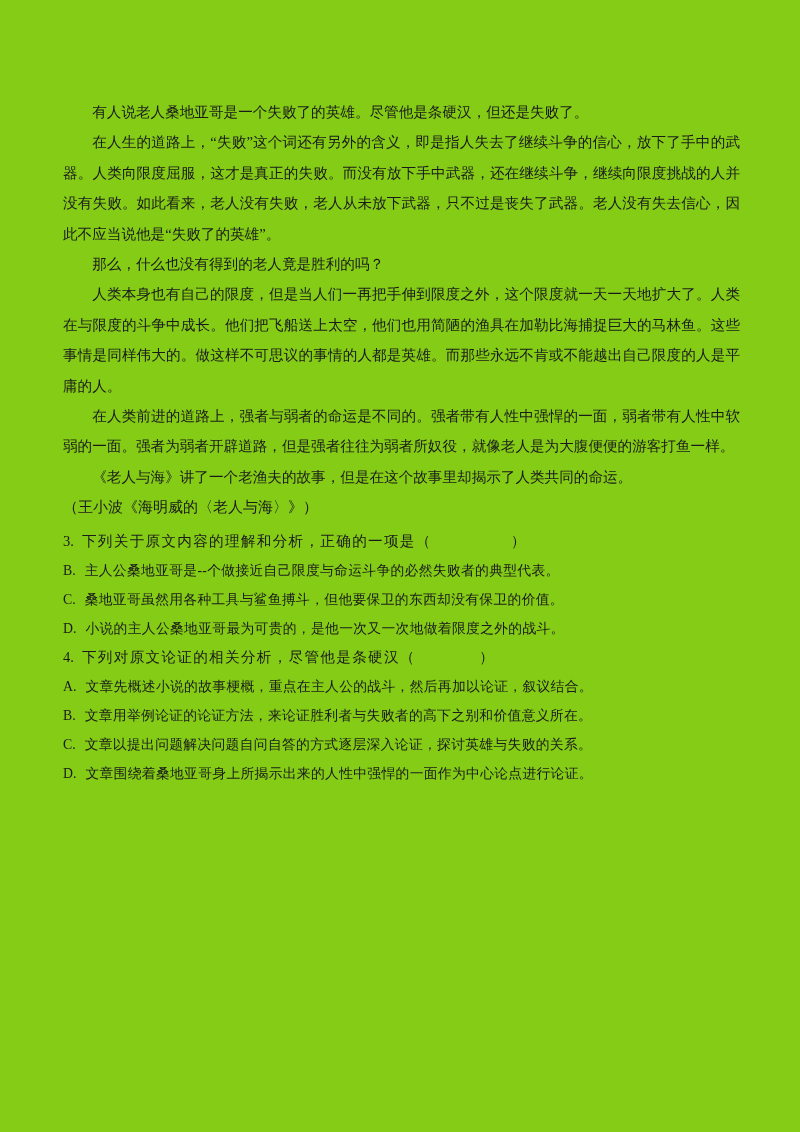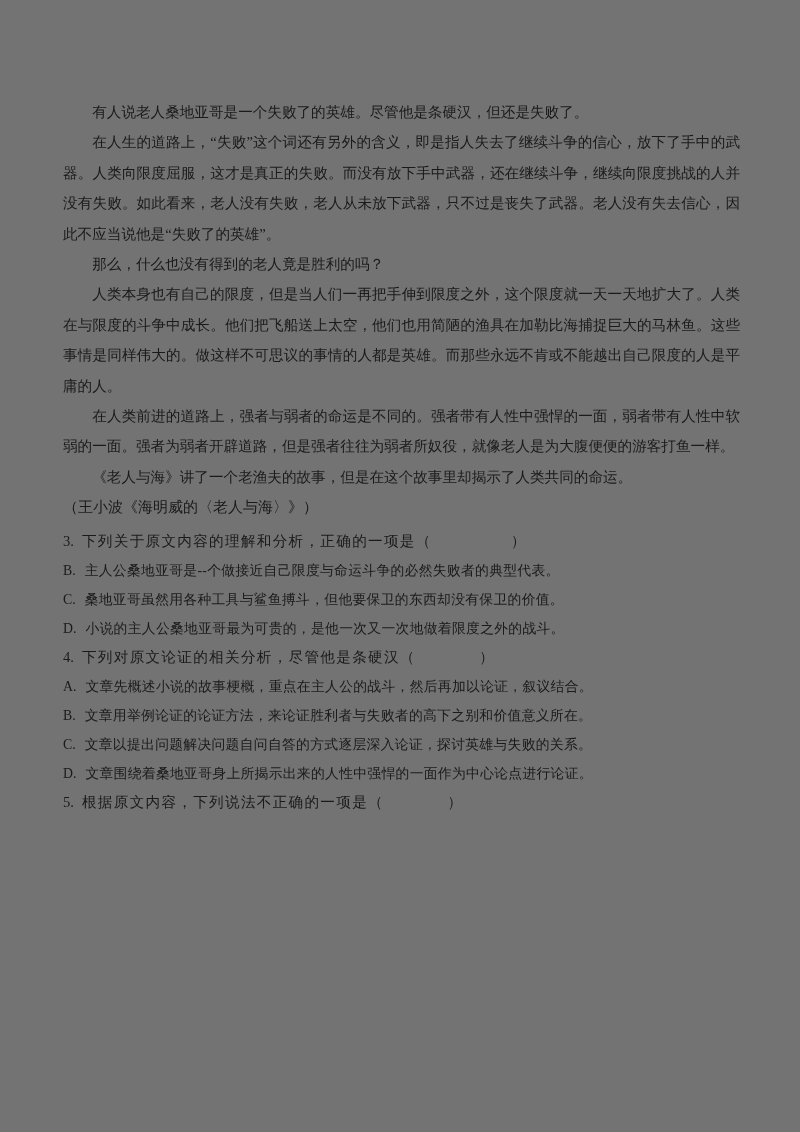--- a/index.html
+++ b/index.html
@@ -4,21 +4,21 @@
 <style>
   html, body {
     margin: 0;
     padding: 0;
     background: #ffffff;
   }
   .page {
     position: relative;
     width: 800px;
     height: 1132px;
-    background: #737373;
+    background: #84cc16;
     overflow: hidden;
     font-family: "Liberation Serif", "DejaVu Serif", serif;
     color: #1a1a1a;
   }
   .content {
     position: absolute;
     left: 63px;
     top: 97px;
     width: 677px;
   }
@@ -80,17 +80,16 @@
       <div class="q-option"><span class="opt-label">B.</span><span>主人公桑地亚哥是--个做接近自己限度与命运斗争的必然失败者的典型代表。</span></div>
       <div class="q-option"><span class="opt-label">C.</span><span>桑地亚哥虽然用各种工具与鲨鱼搏斗，但他要保卫的东西却没有保卫的价值。</span></div>
       <div class="q-option"><span class="opt-label">D.</span><span>小说的主人公桑地亚哥最为可贵的，是他一次又一次地做着限度之外的战斗。</span></div>
 
       <div class="q-stem"><span class="q-num">4.</span><span>下列对原文论证的相关分析，尽管他是条硬汉（　　　　）</span></div>
       <div class="q-option"><span class="opt-label">A.</span><span>文章先概述小说的故事梗概，重点在主人公的战斗，然后再加以论证，叙议结合。</span></div>
       <div class="q-option"><span class="opt-label">B.</span><span>文章用举例论证的论证方法，来论证胜利者与失败者的高下之别和价值意义所在。</span></div>
       <div class="q-option"><span class="opt-label">C.</span><span>文章以提出问题解决问题自问自答的方式逐层深入论证，探讨英雄与失败的关系。</span></div>
       <div class="q-option"><span class="opt-label">D.</span><span>文章围绕着桑地亚哥身上所揭示出来的人性中强悍的一面作为中心论点进行论证。</span></div>
 
-      <div class="q-stem"><span class="q-num">5.</span><span>根据原文内容，下列说法不正确的一项是（　　　　）</span></div>
 
     </div>
   </div>
 </div>
 
 </body></html>

